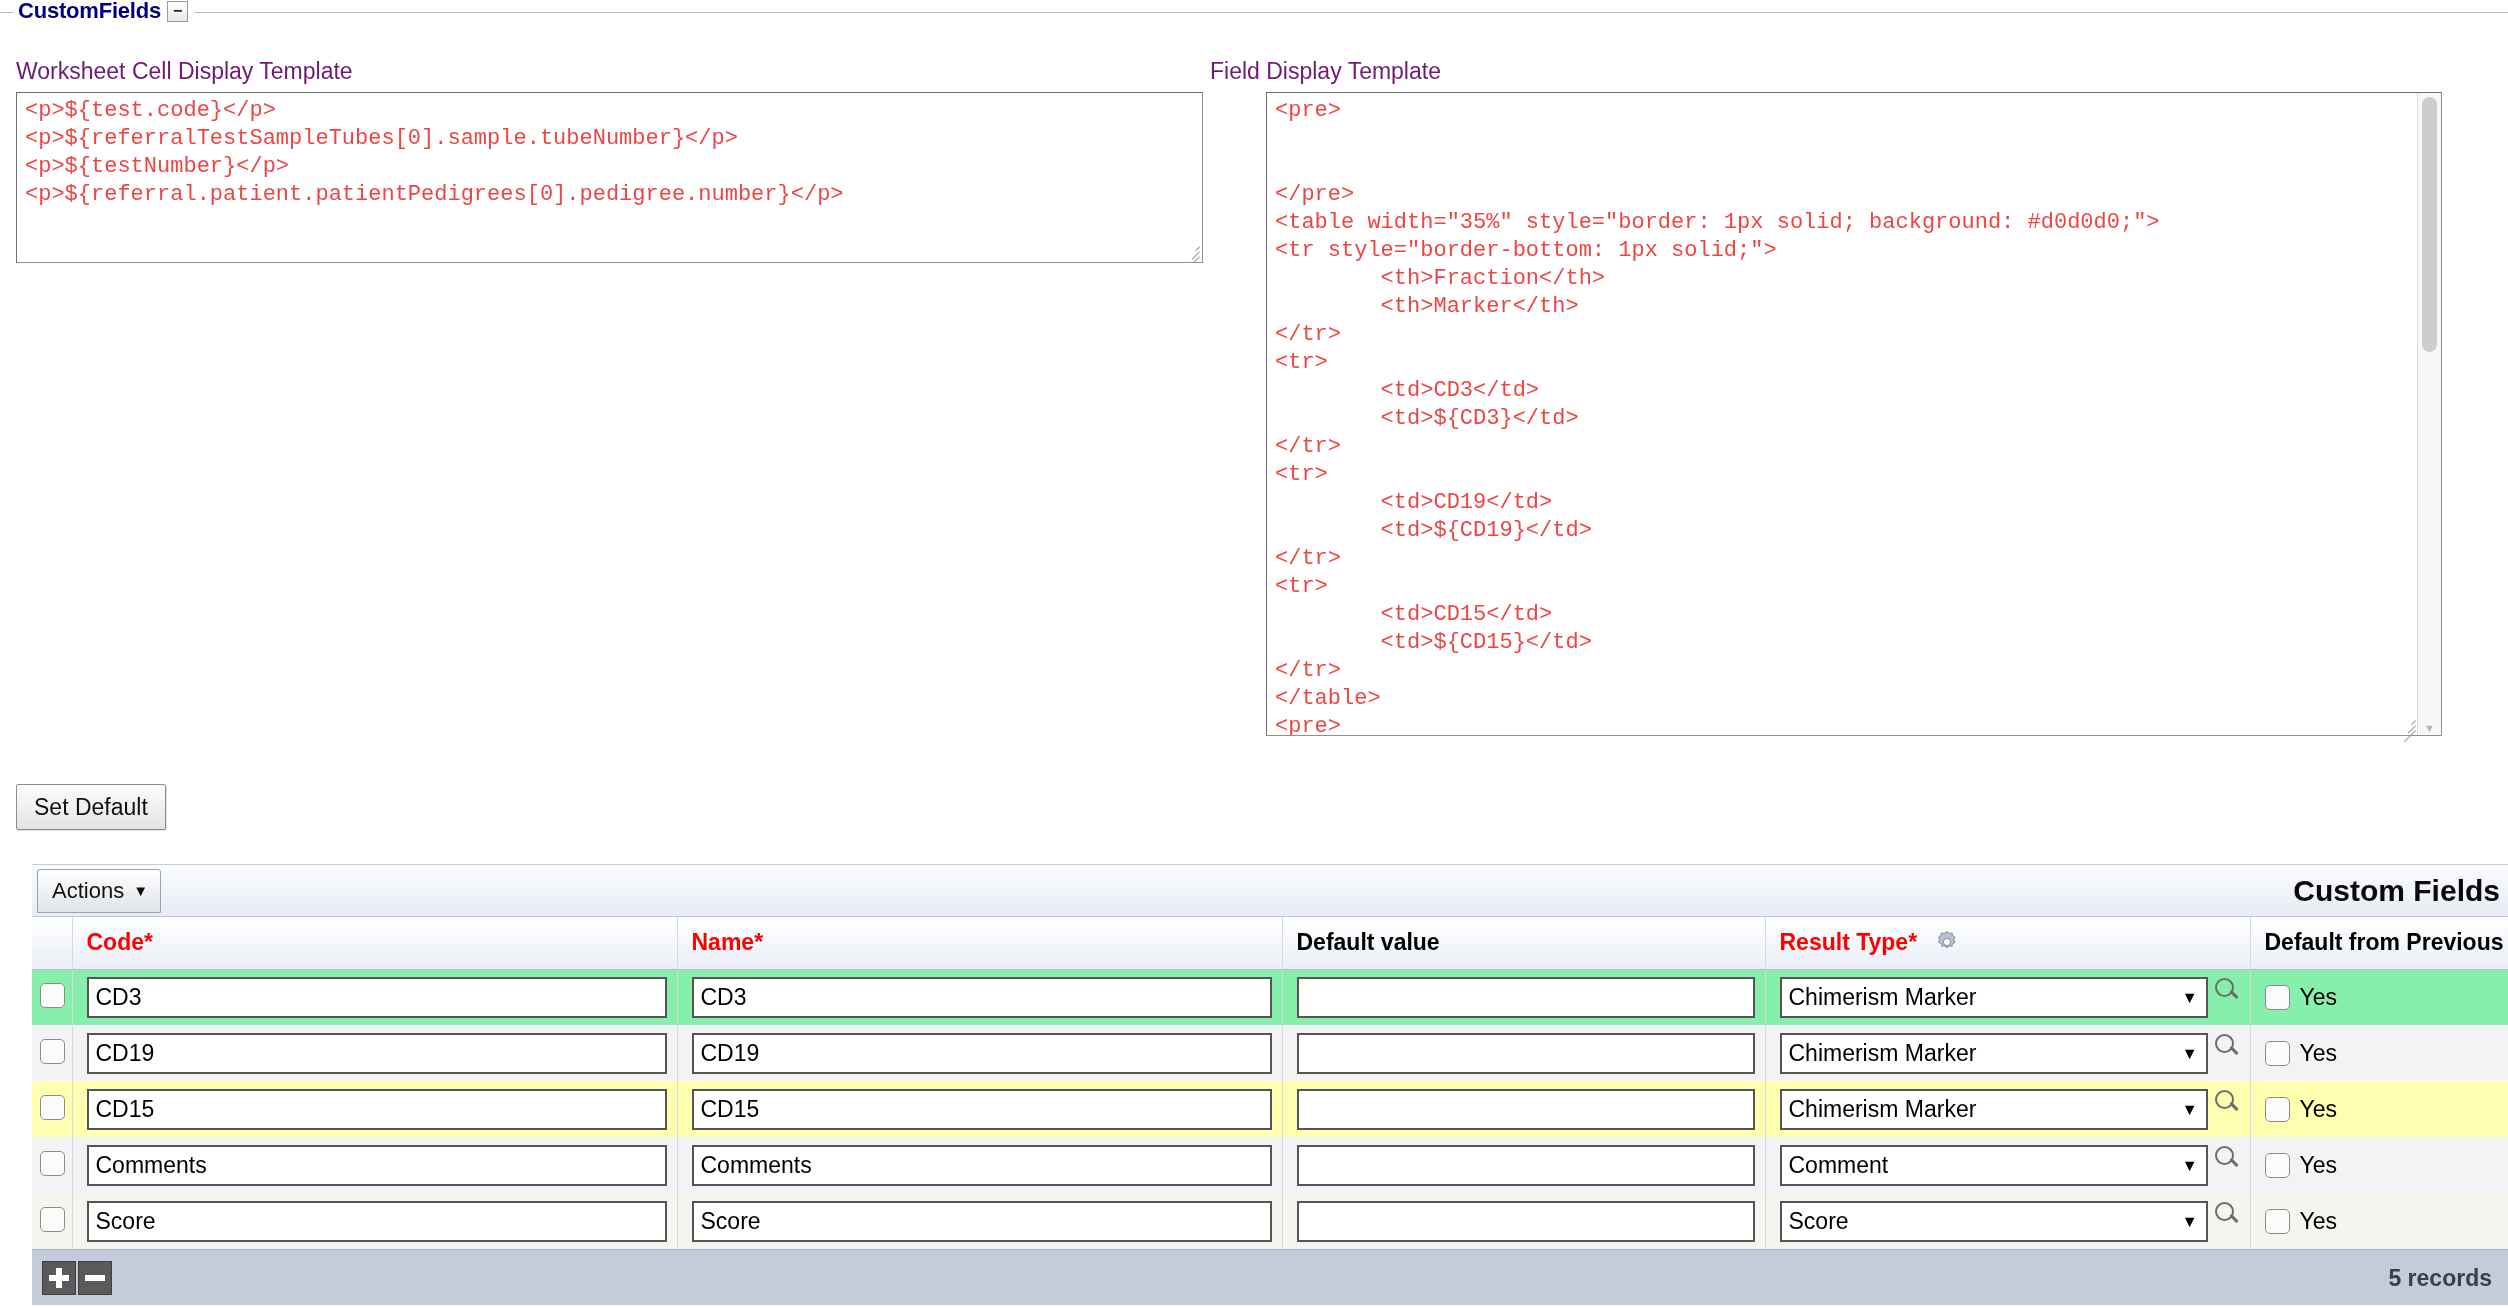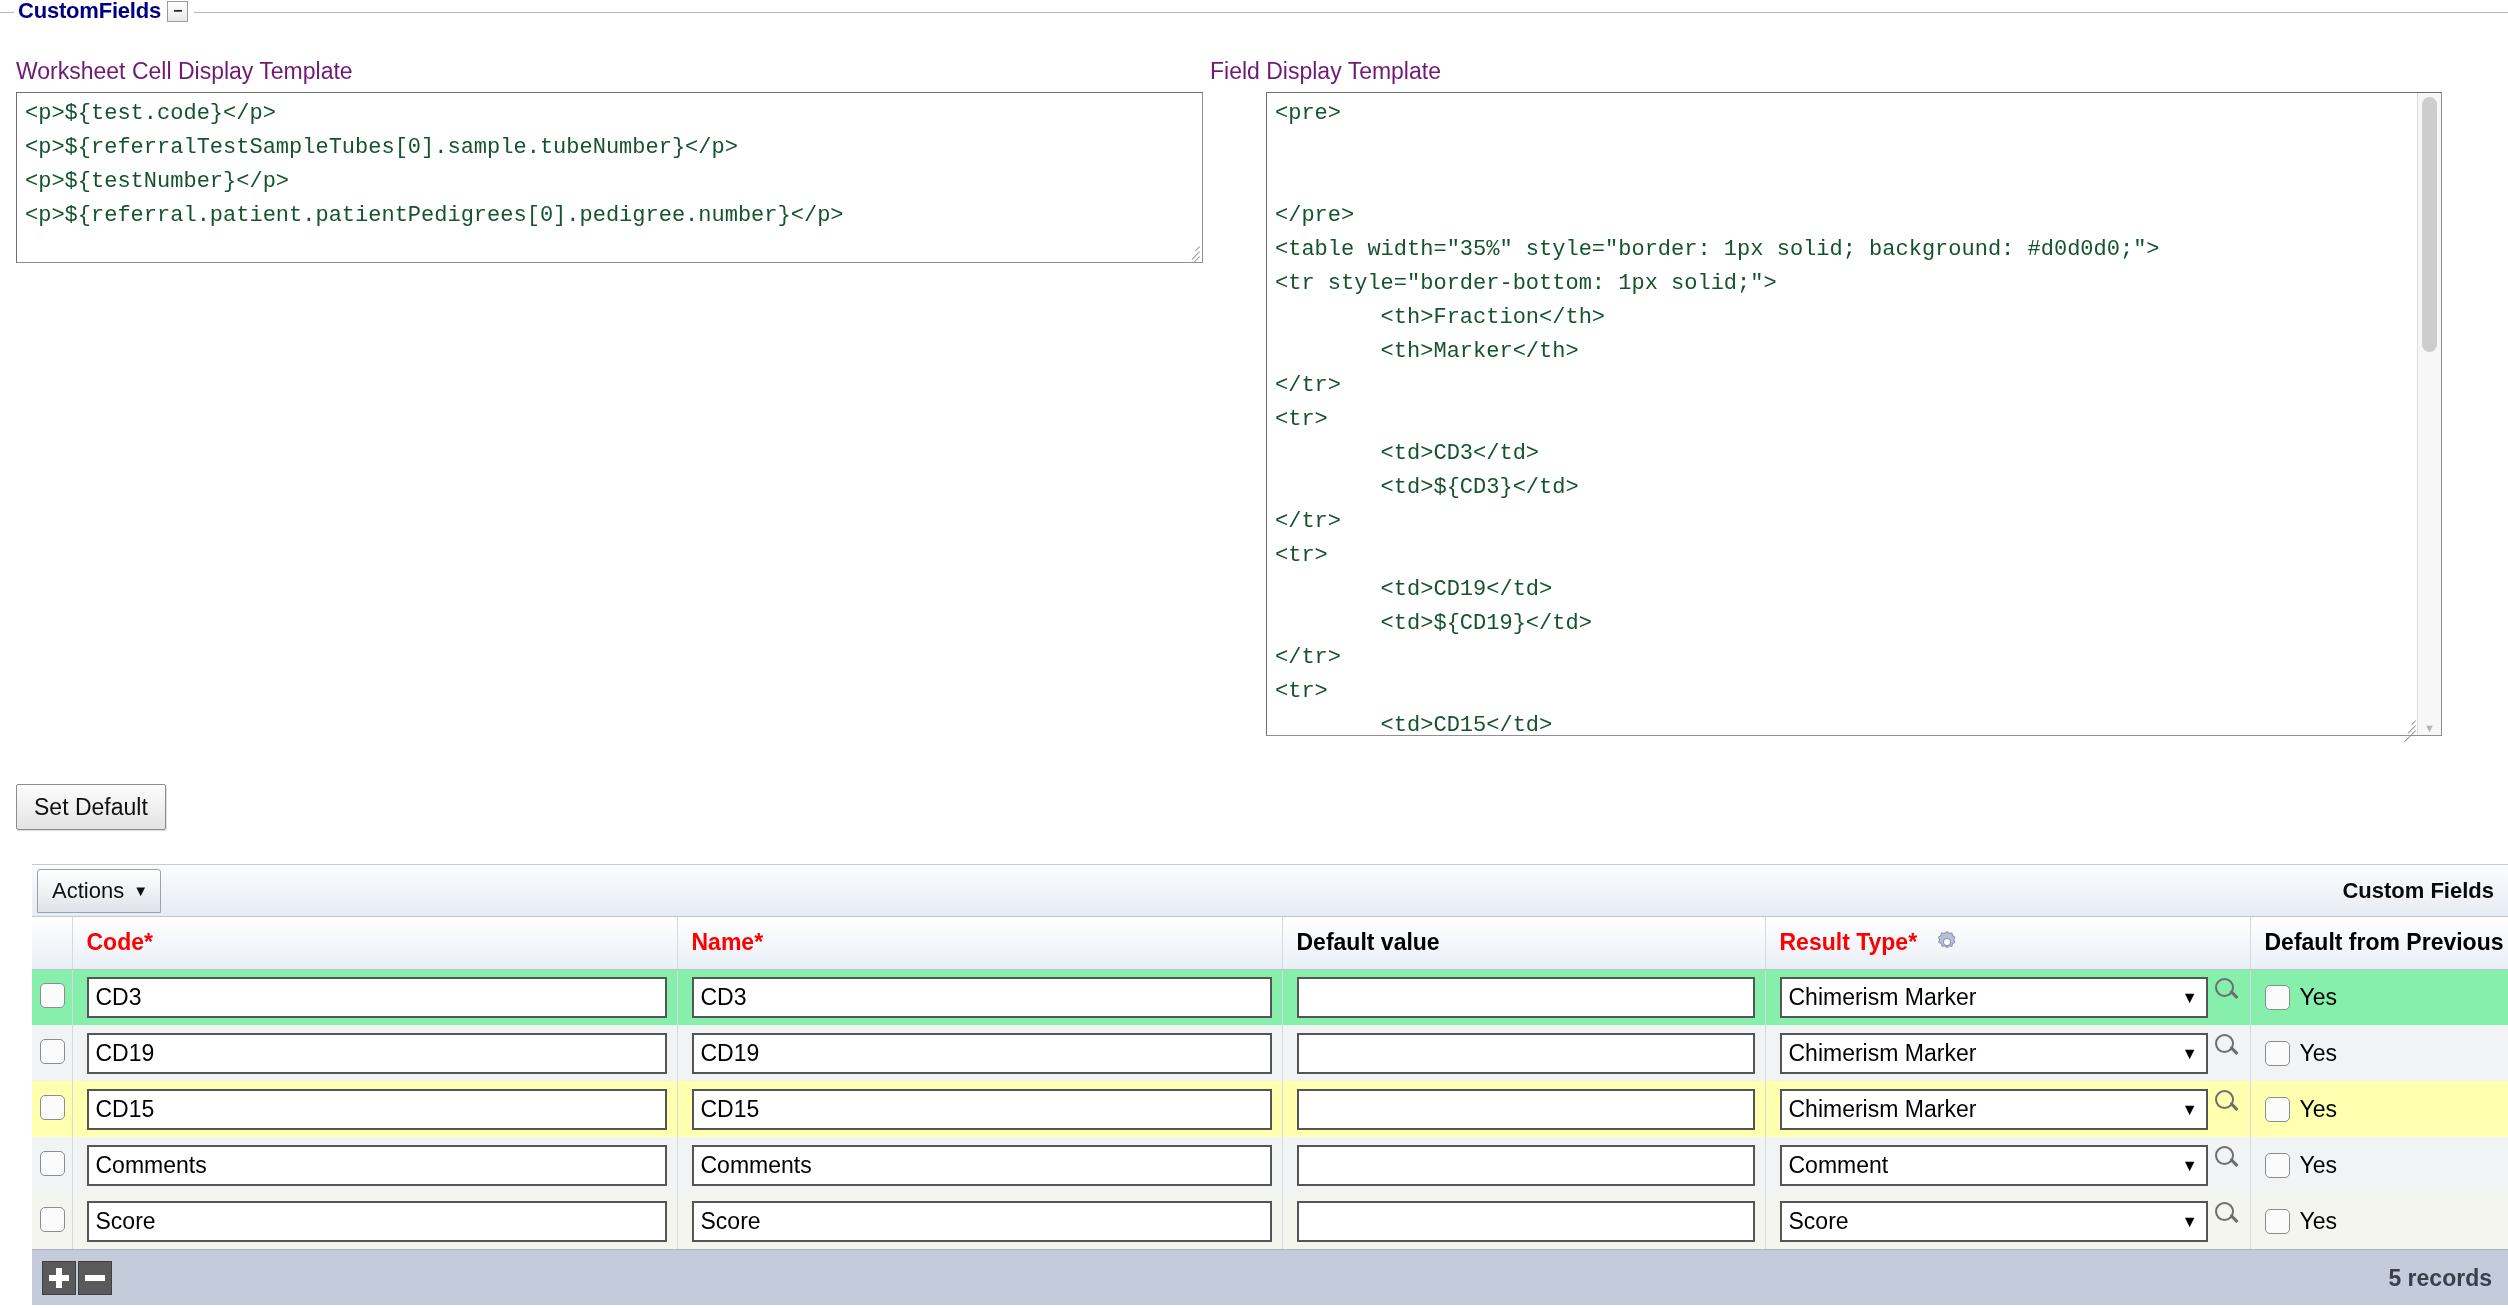--- a/index.html
+++ b/index.html
@@ -59,22 +59,22 @@
   }
   .tpl-box {
     position: absolute;
     background: #ffffff;
     border: 1px solid #8f8f8f;
     border-top-color: #6f6f6f;
     border-left-color: #6f6f6f;
     overflow: hidden;
     font-family: "Liberation Mono", monospace;
     font-size: 22px;
-    line-height: 34px;
-    color: #14532d;
+    line-height: 28px;
+    color: #ef4444;
     white-space: pre;
     padding: 4px 6px 0 8px;
   }
   .resize-grip {
     position: absolute;
     right: 2px; bottom: 2px;
     width: 18px; height: 18px;
   }
   .resize-grip i {
     position: absolute;
@@ -155,23 +155,23 @@
     font-size: 22px;
     color: #111;
     display: inline-flex;
     align-items: center;
     gap: 9px;
     cursor: pointer;
   }
   .btn-actions .caret { font-size: 15px; }
   .grid-caption {
     position: absolute;
-    right: 14px; top: 50%;
+    right: 8px; top: 50%;
     transform: translateY(-50%);
-    font-size: 22px;
+    font-size: 30px;
     font-weight: bold;
     color: #0a0a0a;
     white-space: nowrap;
   }
 
   table.grid {
     width: 2476px;
     border-collapse: collapse;
     table-layout: fixed;
   }

